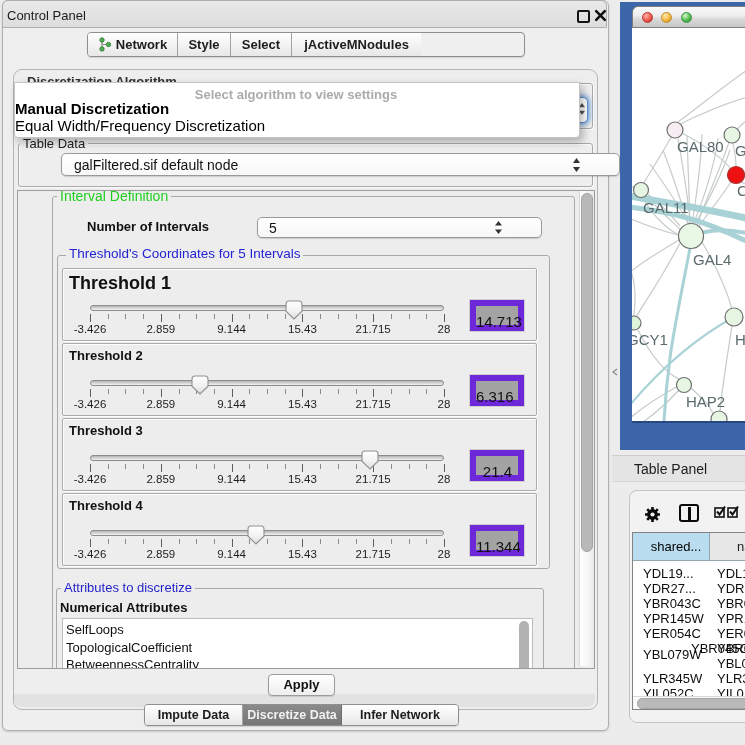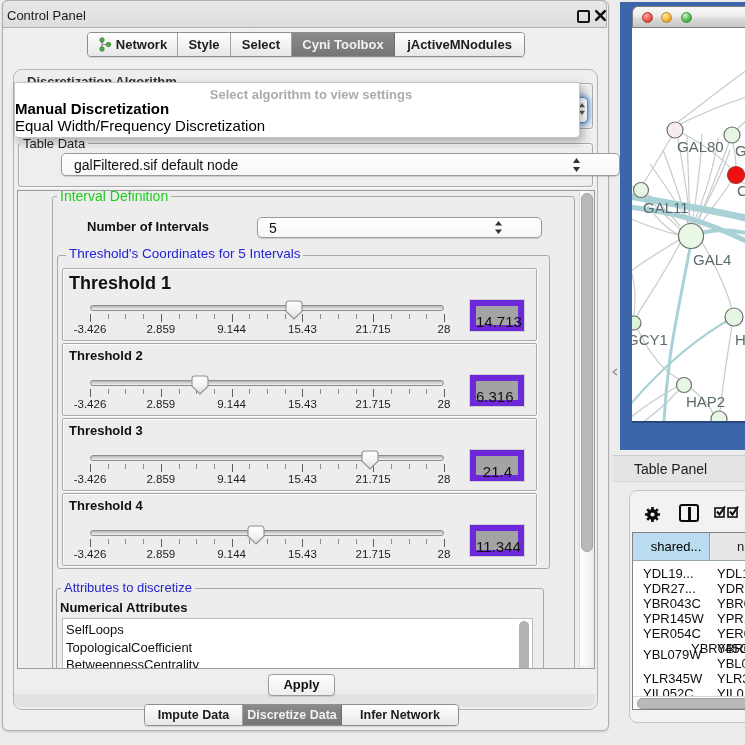--- a/index.html
+++ b/index.html
@@ -32,21 +32,20 @@
 <div class="seg" style="width:90px;"><svg width="14" height="15" viewBox="0 0 14 15" style="margin-right:4px">
         <g stroke="#8a8a8a" stroke-width="1.2" fill="none">
           <path d="M4 3 V12 M4 7.5 H10"></path>
         </g>
         <circle cx="4" cy="3" r="2.2" fill="#4fae4f" stroke="#2e7a2e" stroke-width="0.8"></circle>
         <circle cx="4" cy="12" r="2.2" fill="#4fae4f" stroke="#2e7a2e" stroke-width="0.8"></circle>
         <circle cx="10.5" cy="7.5" r="2.2" fill="#4fae4f" stroke="#2e7a2e" stroke-width="0.8"></circle>
       </svg>Network</div>
 <div class="seg" style="width:53px;">Style</div>
 <div class="seg" style="width:61px;">Select</div>
-<div class="seg dark" style="width:103px;">Cyni Toolbox</div>
 <div class="seg" style="width:129px;border-right:none;">jActiveMNodules</div>
 </div>
 <div class="ab" style="left:13px;top:69px;width:583px;height:639px;border:1px solid #b5b5b5;border-radius:9px;background:#eeeeee;"></div>
 <div class="ab" style="left:14px;top:694px;width:581px;height:13px;background:#e2e2e2;border-radius:0 0 8px 8px;"></div>
 <div class="ab group" style="left:18px;top:83px;width:573px;height:44px;"></div>
 <div class="gtitle" style="left:24px;top:75px;font-size:13px;font-weight:600;color:#333;">Discretization Algorithm</div>
 <div class="ab" style="left:26px;top:97px;width:560px;height:24px;background:#fff;border:1px solid #5a8fd0;border-radius:5px;box-shadow:0 0 4px 2px rgba(100,155,220,.85);"></div>
 <svg class="ab" style="left:578px;top:103px" width="8" height="12" viewBox="0 0 8 12">
     <path d="M4 0 L7 4.3 H1 Z" fill="#555"></path>
     <path d="M4 12 L7 7.7 H1 Z" fill="#555"></path>
@@ -168,21 +167,21 @@
 <div class="ab" style="left:560.5px;top:0px;width:14px;height:475px;background:linear-gradient(to right,#ffffff,#f5f5f5 60%,#e9e9e9);border-left:1px solid #d8d8d8;"></div>
 <div class="ab" style="left:562.5px;top:2px;width:10px;height:357px;background:#b9b9b9;border:1px solid #a4a4a4;border-radius:6px;"></div>
 </div>
 <div class="ab" style="left:268px;top:674px;width:65px;height:20px;border:1px solid #9c9c9c;border-radius:4px;background:linear-gradient(#ffffff,#eeeeee);box-shadow:0 1px 1px rgba(0,0,0,.12);text-align:center;line-height:20px;font-size:13px;font-weight:600;color:#111;">Apply</div>
 <div class="ab segbar" style="left:144px;top:704px;width:313px;height:20px;">
 <div class="seg" style="width:98px;font-size:12.5px;">Impute Data</div>
 <div class="seg dark" style="width:99px;font-size:12.5px;">Discretize Data</div>
 <div class="seg" style="width:116px;font-size:12.5px;border-right:none;">Infer Network</div>
 </div>
 <div class="ab" style="left:14px;top:82px;width:564px;height:54px;background:#fff;border:1px solid #c4c4c4;border-radius:0 0 4px 4px;box-shadow:3px 4px 9px rgba(0,0,0,.28);z-index:40;"></div>
-<div class="ab" style="left:14px;top:87px;width:564px;text-align:center;font-size:13px;font-weight:700;color:#ababab;z-index:41;padding-left:15px;">Select algorithm to view settings</div>
+<div class="ab" style="left:14px;top:87px;width:564px;text-align:center;font-size:13px;font-weight:700;color:#ababab;z-index:41;">Select algorithm to view settings</div>
 <div class="ab" style="left:15px;top:100px;font-size:15px;font-weight:700;color:#000;z-index:41;">Manual Discretization</div>
 <div class="ab" style="left:15px;top:117px;font-size:15px;color:#000;z-index:41;">Equal Width/Frequency Discretization</div>
 <svg class="ab" style="left:612px;top:368px" width="6" height="8" viewBox="0 0 6 8">
     <path d="M5 1 L1 4 L5 7" fill="none" stroke="#8a8a8a" stroke-width="1.3"></path>
   </svg>
 <div class="ab" style="left:620px;top:2px;width:125px;height:448px;background:#3d65a9;"></div>
 <div class="ab" style="left:632px;top:6px;width:113px;height:22px;background:linear-gradient(#fafafa,#ececec 45%,#d9d9d9 60%,#c7c7c7);border:1px solid #7e7e7e;border-right:none;border-radius:6px 0 0 0;box-sizing:border-box;"></div>
 <div class="ab" style="left:641.5px;top:11.5px;width:11px;height:11px;border-radius:50%;background:radial-gradient(circle at 35% 28%,#ffb3ab,#ef5a4d 55%,#b8352c 95%);border:1px solid #b8352c;box-sizing:border-box;"></div>
 <div class="ab" style="left:661px;top:11.5px;width:11px;height:11px;border-radius:50%;background:radial-gradient(circle at 35% 28%,#ffeab2,#f5b73d 55%,#bf8b24 95%);border:1px solid #bf8b24;box-sizing:border-box;"></div>
 <div class="ab" style="left:680.5px;top:11.5px;width:11px;height:11px;border-radius:50%;background:radial-gradient(circle at 35% 28%,#d8f7cf,#55bc50 55%,#3a9440 95%);border:1px solid #3a9440;box-sizing:border-box;"></div>

